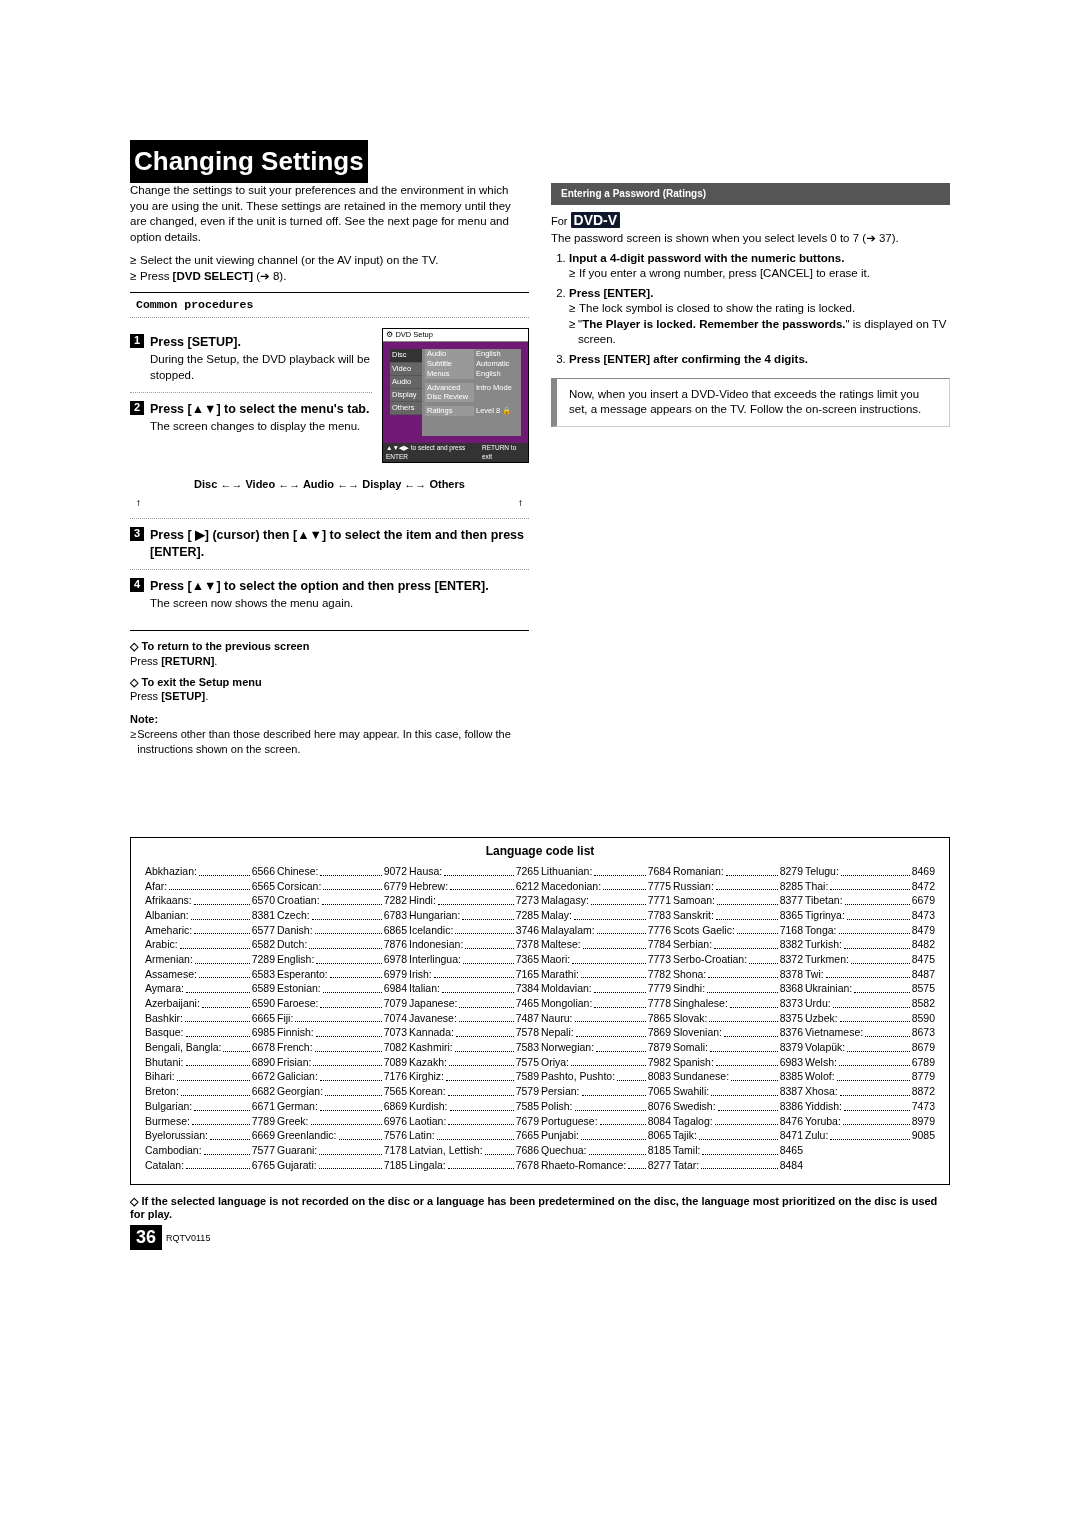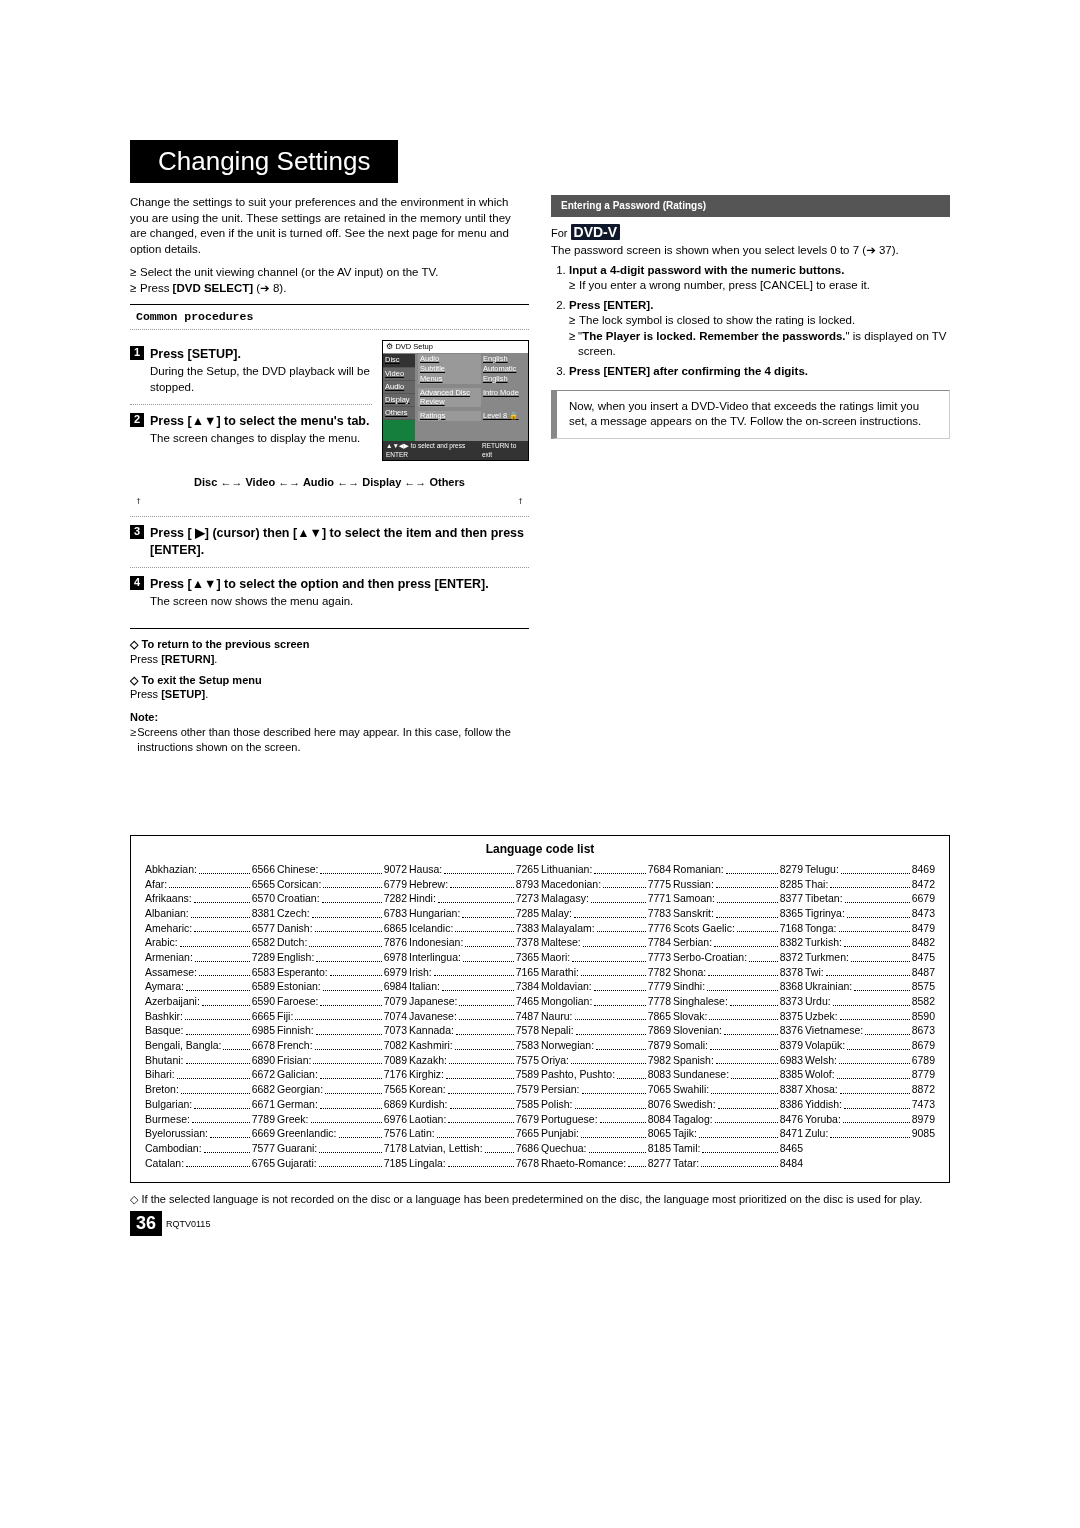--- a/index.html
+++ b/index.html
@@ -10,25 +10,25 @@
     color: #000;
     width: 1080px;
   }
   .page {
     padding: 140px 130px 60px 130px;
     position: relative;
   }
   .title-bar {
     background: #000;
     color: #fff;
-    font-weight: normal;
+    font-weight: bold;
     font-size: 26px;
-    padding: 6px 28px;
+    padding: 6px 4px;
     display: inline-block;
-    margin-bottom: 12px;
+    margin-bottom: 0;
   }
   .columns {
     display: flex;
     gap: 22px;
   }
   .col {
     flex: 1;
     font-size: 11.5px;
     line-height: 1.35;
   }
@@ -61,21 +61,21 @@
   .arrows { display:flex; justify-content:space-between; font-size:10px; padding:0 6px;}
   .arrows span { transform:scaleX(1.5); }
 
   
   .osd {
     width:145px; border:1px solid #000; font-size:7.5px; margin-left:10px;
     display:inline-block; vertical-align:top;
   }
   .osd-title { background:#fff; padding:1px 3px; border-bottom:1px solid #888;}
   .osd-title::before { content:"⚙ "; font-size:8px;}
-  .osd-body { background:#15803d; padding:0;text-decoration:underline; }
+  .osd-body { background:#701a75; padding:7px; }
   .osd-row { display:flex; }
   .osd-tabs { width:32px; }
   .osd-tab { background:#666; color:#fff; padding:1px 2px; border-bottom:1px solid #555;}
   .osd-tab.active { background:#333; }
   .osd-main { flex:1; background:#888; }
   .osd-line { display:flex; justify-content:space-between; color:#fff; padding:0 3px; border-bottom:0; line-height:1.3;}
   .osd-line .lab { background:#999; flex:1; padding:0 2px; margin-right:2px;}
   .osd-line .val { width:42px; text-align:left; }
   .osd-foot { background:#333; color:#fff; display:flex; justify-content:space-between; padding:1px 3px; font-size:6.5px;}
   .osd-spacer { height:20px; background:#888; }
@@ -96,21 +96,21 @@
   
   .lang-wrap { margin-top:80px; border:1px solid #000; padding:6px 14px 12px 14px; }
   .lang-title { text-align:center; font-weight:bold; font-size:12px; margin-bottom:6px;}
   .lang-cols { display:flex; gap:2px; }
   .lang-col { flex:1; font-size:10.5px; }
   .lang-row { display:flex; justify-content:space-between; line-height:1.4;}
   .lang-row .name { white-space:nowrap; }
   .lang-row .dots { flex:1; border-bottom:1px dotted #000; margin:0 2px 3px 2px; }
   .lang-row .code { }
 
-  .footnote { font-size:11px; margin-top:10px; font-weight:normal; }
+  .footnote { font-size:11px; margin-top:10px; font-weight:bold; }
   .footnote::before { content:"◇ "; }
   .pagenum-wrap { position:absolute; bottom:30px; left:130px; display:flex; align-items:center; }
   .pagenum { background:#000; color:#fff; font-weight:bold; font-size:18px; padding:2px 6px; }
   .pubcode { font-size:9px; margin-left:4px; }
 </style>
 </head>
 <body>
 
 <div class="page">
   <div class="title-bar">Changing Settings</div>
@@ -469,36 +469,36 @@
         </div>
         <div class="lang-col">
           <div class="lang-row">
             <span class="name">Hausa:</span>
             <span class="dots"></span>
             <span class="code">7265</span>
           </div>
           <div class="lang-row">
             <span class="name">Hebrew:</span>
             <span class="dots"></span>
-            <span class="code">8793</span>
+            <span class="code">6212</span>
           </div>
           <div class="lang-row">
             <span class="name">Hindi:</span>
             <span class="dots"></span>
             <span class="code">7273</span>
           </div>
           <div class="lang-row">
             <span class="name">Hungarian:</span>
             <span class="dots"></span>
             <span class="code">7285</span>
           </div>
           <div class="lang-row">
             <span class="name">Icelandic:</span>
             <span class="dots"></span>
-            <span class="code">7383</span>
+            <span class="code">3746</span>
           </div>
           <div class="lang-row">
             <span class="name">Indonesian:</span>
             <span class="dots"></span>
             <span class="code">7378</span>
           </div>
           <div class="lang-row">
             <span class="name">Interlingua:</span>
             <span class="dots"></span>
             <span class="code">7365</span>

